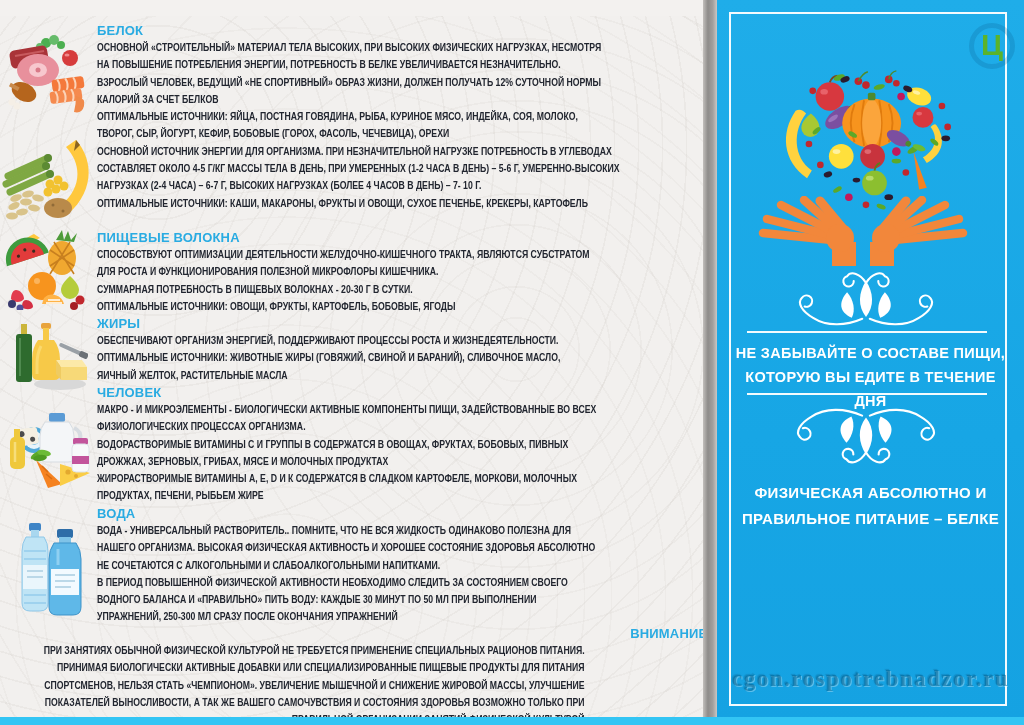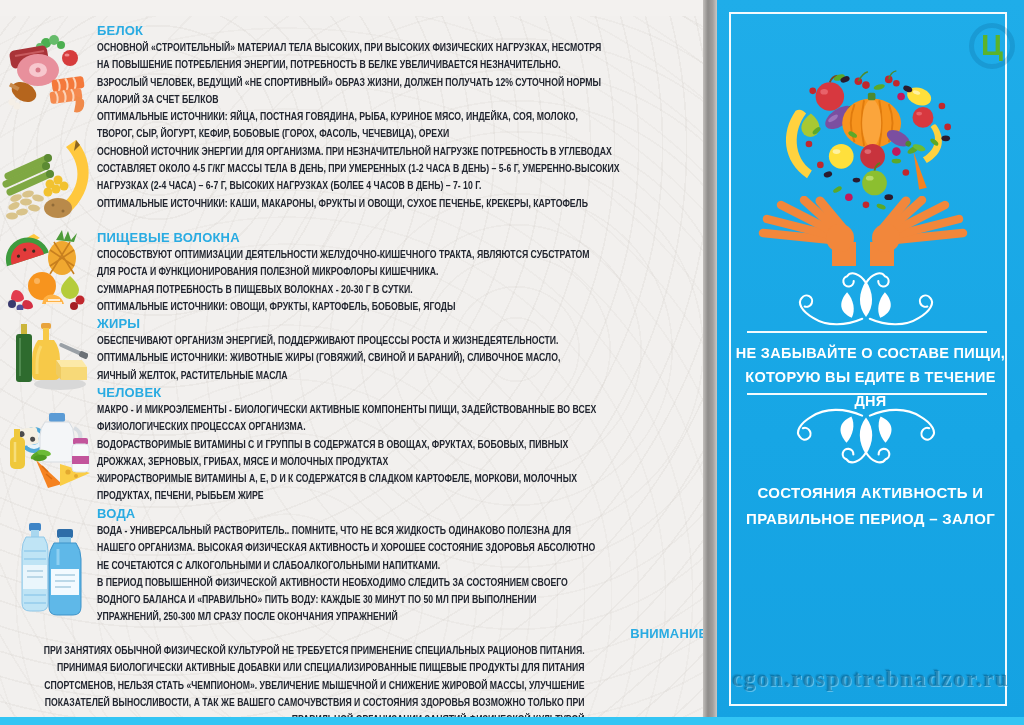--- a/index.html
+++ b/index.html
@@ -426,21 +426,21 @@
         <path d="M84,58 C102,66 122,66 136,57 C148,50 153,41 148,36 a6,6 0 1 0 -3,9"></path>
       </g>
       <g fill="#FFFFFF">
         <path d="M80,18 C72,30 71,45 80,56 C89,45 88,30 80,18 Z"></path>
         <path d="M60,30 C51,40 51,51 65,57 C69,49 67,38 60,30 Z"></path>
         <path d="M100,30 C109,40 109,51 95,57 C91,49 93,38 100,30 Z"></path>
       </g>
     </svg>
 
     <div class="panel-msg msg2">
-        <div>СОСТОЯНИЯ АКТИВНОСТЬ И</div>
-        <div>ПРАВИЛЬНОЕ ПЕРИОД – ЗАЛОГ</div>
+        <div>ФИЗИЧЕСКАЯ АБСОЛЮТНО И</div>
+        <div>ПРАВИЛЬНОЕ ПИТАНИЕ – БЕЛКЕ</div>
       </div>
 
     <div class="watermark">cgon.rospotrebnadzor.ru</div>
   </div>
 
   <div class="bottom-bar"></div>
 </div>
 
 </body></html>

